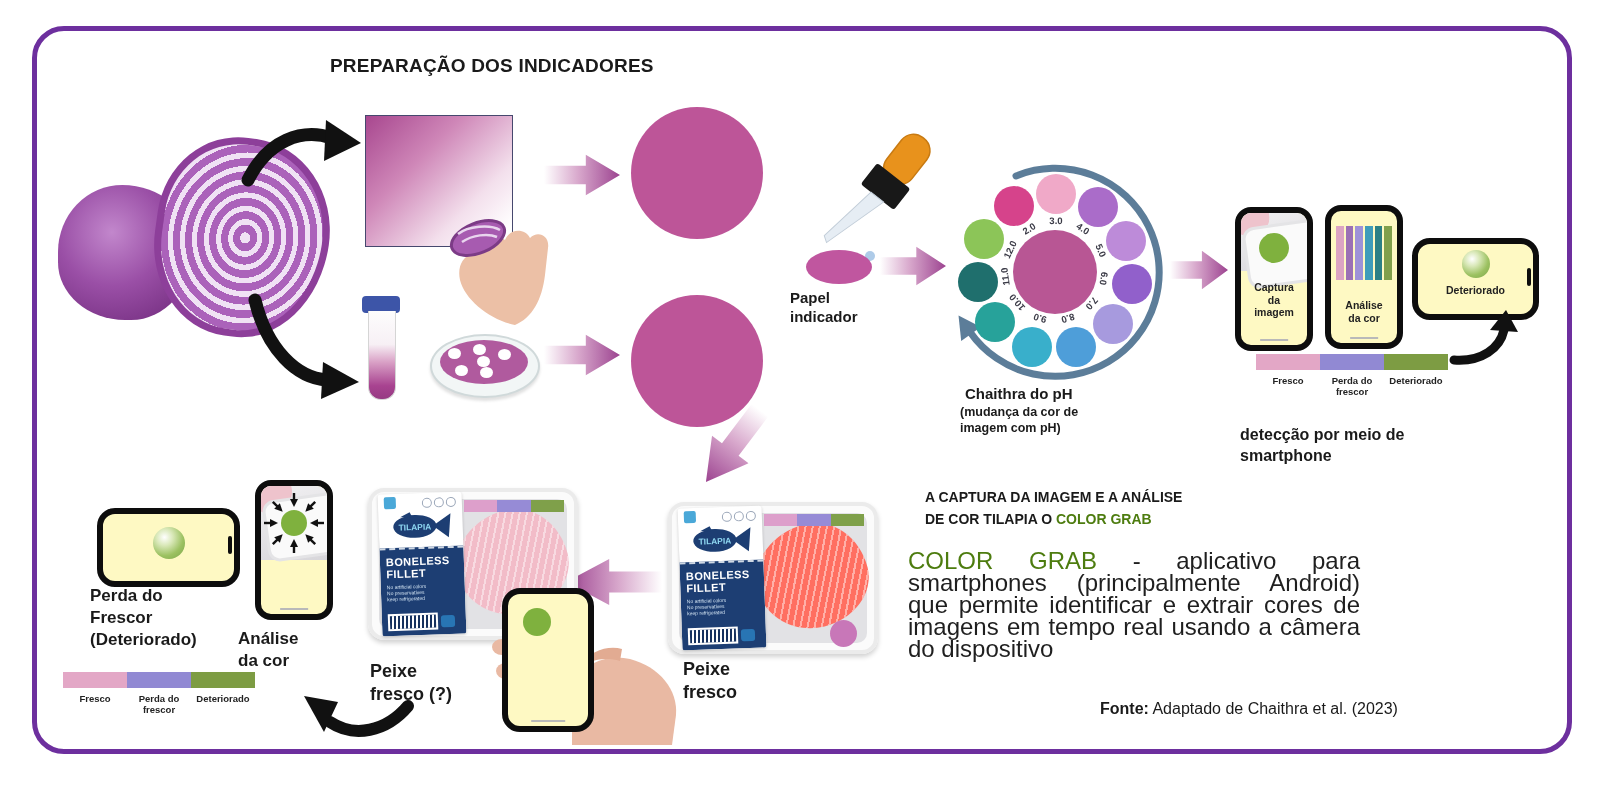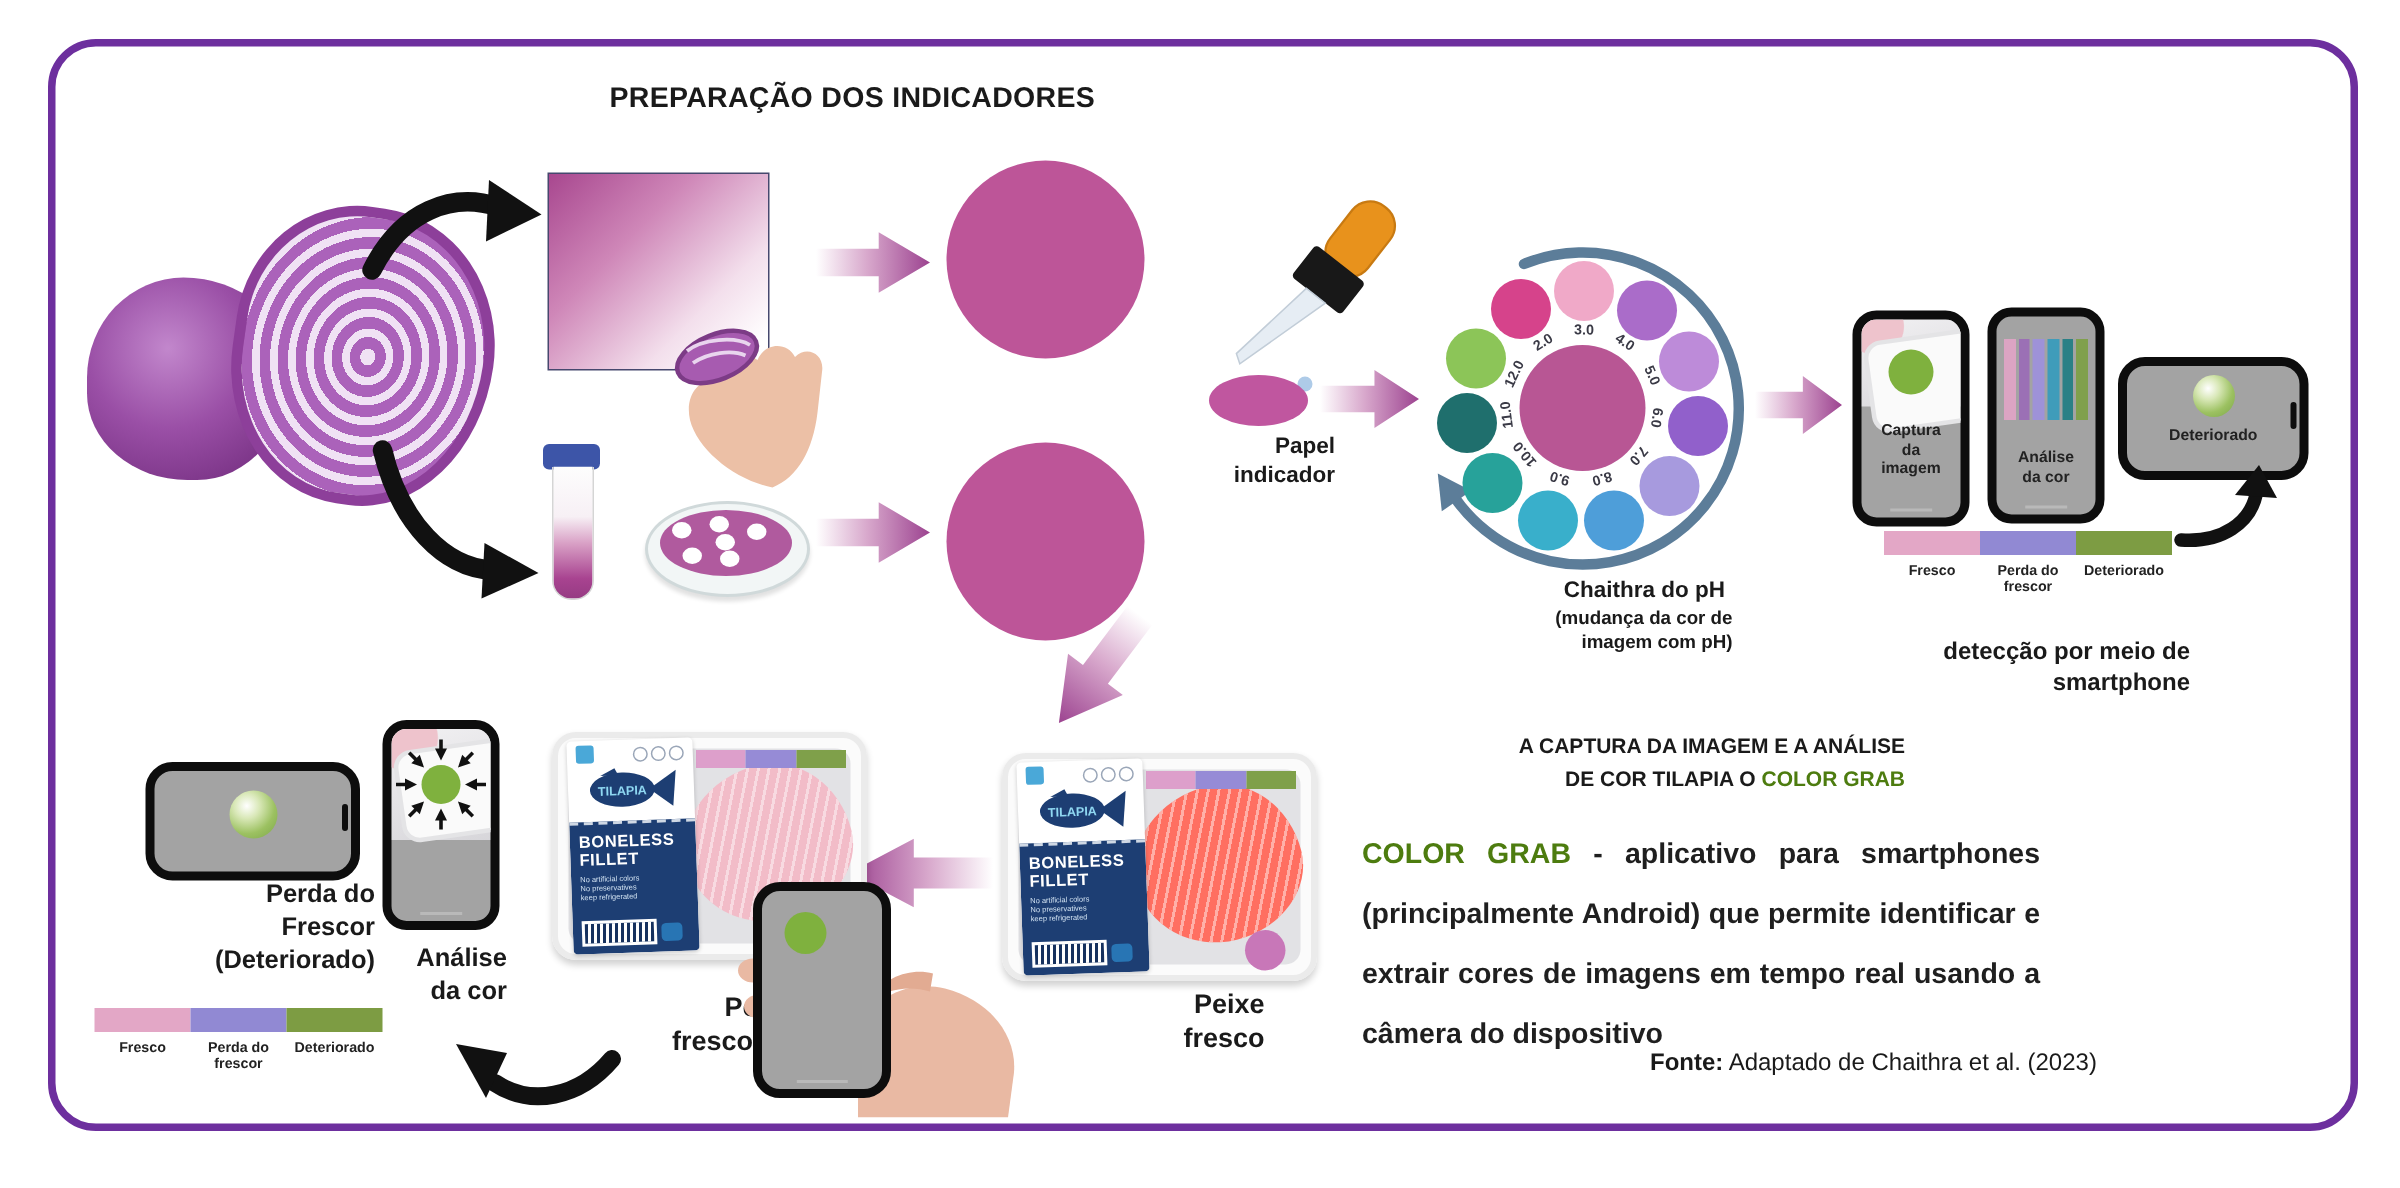--- a/index.html
+++ b/index.html
@@ -1,21 +1,21 @@
 <!DOCTYPE html>
 <html><head>
 <meta charset="utf-8">
 <style>
   html,body{margin:0;padding:0;background:#fff;}
   #stage{position:relative;width:1600px;height:792px;background:#fff;overflow:hidden;
          font-family:"Liberation Sans",sans-serif;color:#1a1a1a;}
   .abs{position:absolute;}
   .pre{white-space:pre-line;}
   .bold{font-weight:700;}
-  .ctr{text-align:right;}
+  .ctr{text-align:left;}
   
   #frame{left:32px;top:26px;width:1530px;height:718px;border:5px solid #6d2f9e;border-radius:32px;pointer-events:none;z-index:50;}
   
   .cab1{left:58px;top:185px;width:135px;height:135px;border-radius:50% 55% 48% 52%/52% 48% 55% 45%;
         background:radial-gradient(circle at 40% 35%,#c287cc 0%,#9a4fa6 45%,#7c3588 80%,#6a2c74 100%);}
   .cab2{left:155px;top:138px;width:160px;height:185px;border-radius:48% 52% 50% 50%/45% 50% 55% 50%;
         transform:rotate(8deg);border:7px solid #8d3f9a;
         background:repeating-radial-gradient(ellipse at 52% 50%,#f0e2f4 0 5px,#ab62ba 5px 12px);}
   
   .gsquare{left:365px;top:115px;width:146px;height:130px;border:1px solid #46486e;
@@ -55,21 +55,21 @@
   .pkg-c{position:absolute;top:2px;width:8px;height:8px;border:1.5px solid #9aa6b8;border-radius:50%;}
   .bluepanel{position:absolute;left:0;bottom:0;width:100%;height:62%;background:#1d3e73;padding:6px 6px 0 6px;box-sizing:border-box;border-top:2px dashed #cfd8e4;}
   .bl-title{color:#fff;font-weight:700;font-size:11px;letter-spacing:.4px;line-height:12px;white-space:pre-line;}
   .bl-small{color:#cfe0f0;font-size:5px;line-height:6px;margin-top:4px;white-space:pre-line;}
   .barcode-row{position:absolute;left:6px;bottom:5px;display:flex;align-items:center;gap:3px;}
   .barcode{width:46px;height:13px;border:2px solid #fff;
         background:repeating-linear-gradient(90deg,#16315e 0 2px,#fff 2px 4px);}
   .badge{width:14px;height:12px;border-radius:3px;background:#2a7fc0;opacity:.85;}
   .pkgdot{position:absolute;width:27px;height:27px;border-radius:50%;}
   
-  .phone{position:absolute;background:#a3a3a3;border:6px solid #0d0d0d;border-radius:16px;overflow:hidden;}
+  .phone{position:absolute;background:#fef9c3;border:6px solid #0d0d0d;border-radius:16px;overflow:hidden;}
   .homebar{position:absolute;bottom:4px;left:50%;transform:translateX(-50%);width:42%;height:2px;background:#b9b9b9;}
   .photo{background:radial-gradient(circle at 14% 8%,#eec3cc 0 24%,rgba(0,0,0,0) 25%),
          linear-gradient(160deg,#f2f1f3,#d7d6da);position:relative;}
   .traycorner{position:absolute;right:-14px;top:10px;width:70px;height:56px;background:#fafafa;border:3px solid #e4e4e6;border-radius:12px;transform:rotate(-8deg);}
   .gdot{position:absolute;border-radius:50%;background:#7fb13e;}
   .sphere{position:absolute;border-radius:50%;
         background:radial-gradient(circle at 36% 32%,#ffffff 0%,#d9e8b8 28%,#9cc161 62%,#7aa548 100%);}
   .phlabel{font-weight:700;font-size:10.5px;line-height:12.5px;text-align:center;white-space:pre-line;color:#222;}
   .stripes{display:flex;gap:2px;margin:15px 5px 0 5px;height:54px;}
   .stripes div{flex:1;}
@@ -80,21 +80,21 @@
   .lab-row{display:flex;margin-top:6px;}
   .lab-row div{flex:1;text-align:center;font-weight:700;font-size:9.5px;line-height:10.5px;white-space:pre-line;color:#222;}
   
   #ph-wheel{left:935px;top:152px;width:240px;height:240px;}
   .wheel-dot{position:absolute;width:40px;height:40px;border-radius:50%;}
   .wheel-center{position:absolute;left:78px;top:78px;width:84px;height:84px;border-radius:50%;background:#b85694;}
   .wheel-num{position:absolute;width:28px;text-align:center;font-size:9.5px;font-weight:700;color:#3a3a46;}
   
   .sect-title{font-weight:700;font-size:19px;letter-spacing:.2px;}
   .red{color:#4d7c0f;}
-  .para{font-weight:700;font-size:19px;line-height:40px;text-align:justify;color:#1f1f1f;}
+  .para{font-weight:400;font-size:24px;line-height:22px;text-align:justify;color:#1f1f1f;}
   .smallhead{font-weight:700;font-size:14px;line-height:22px;}
 </style>
 </head>
 <body>
 
 <div id="stage">
 
   <div class="abs sect-title ctr" style="left:330px;top:55px;width:400px;">PREPARAÇÃO DOS INDICADORES</div>
 
   <div class="abs cab1"></div>

